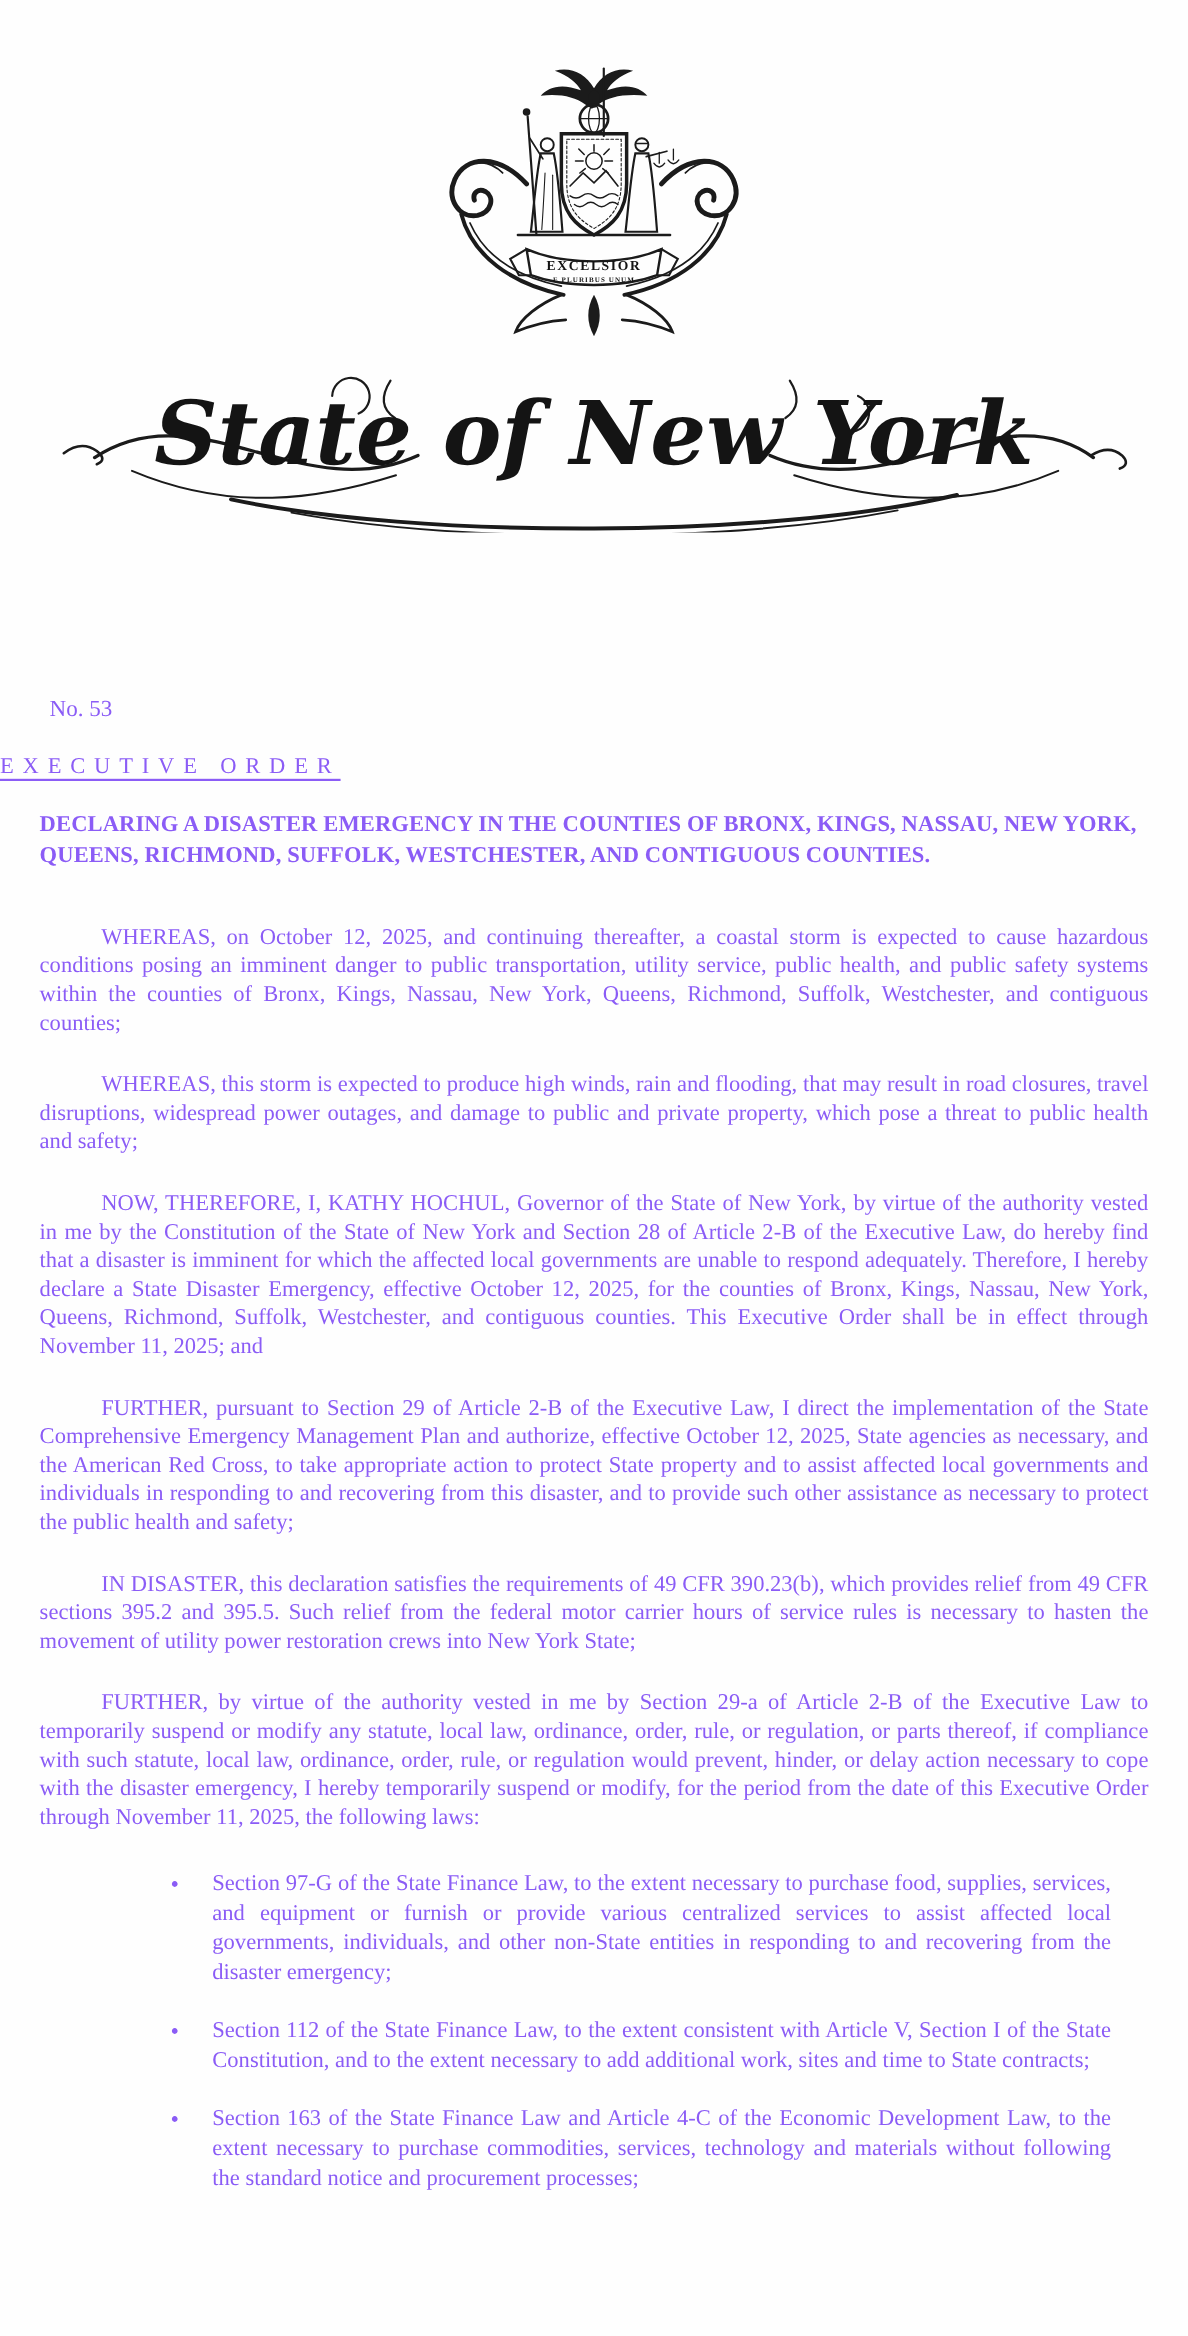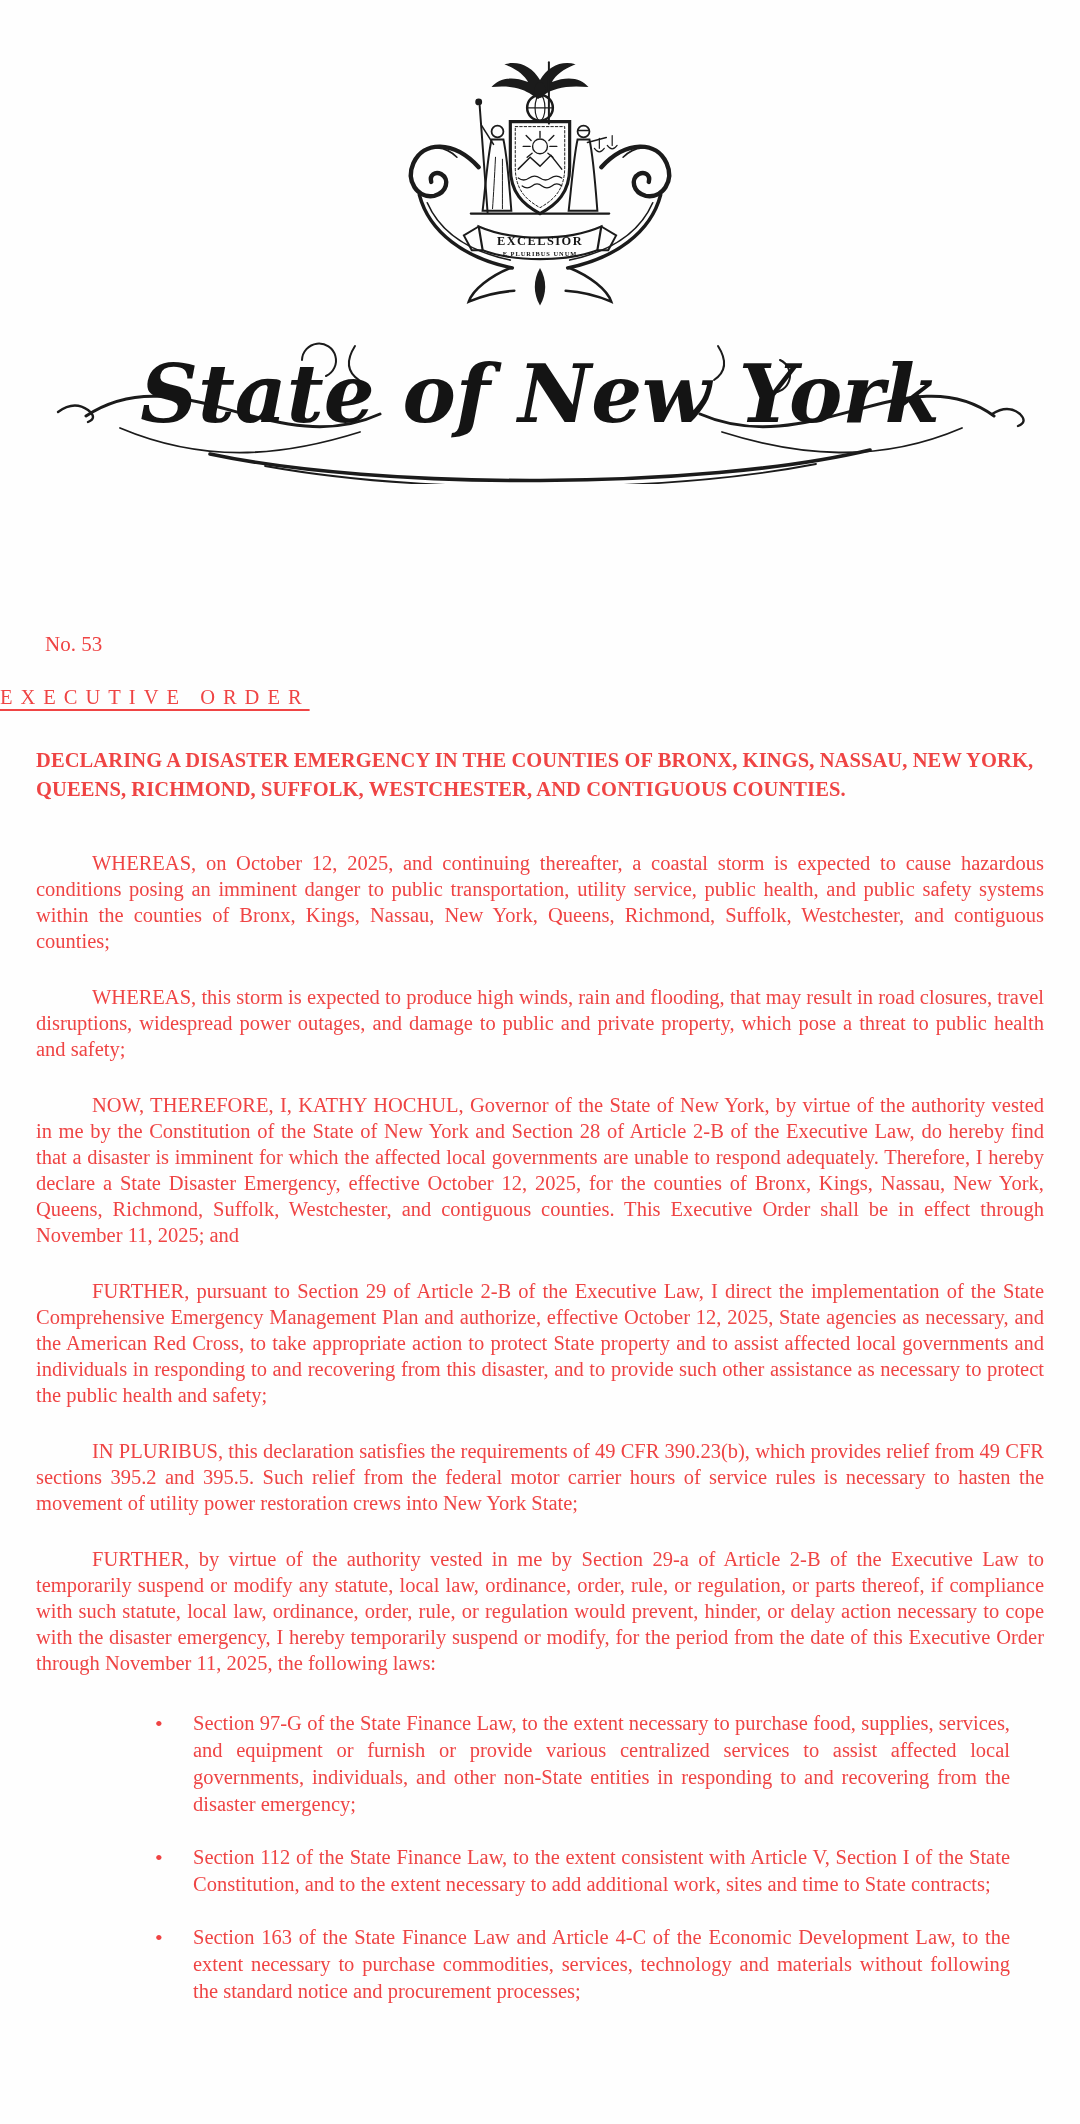--- a/index.html
+++ b/index.html
@@ -3,21 +3,21 @@
 <meta charset="utf-8">
 <style>
   * { margin: 0; padding: 0; box-sizing: border-box; }
   html, body { background: #e8e8e8; }
   .page {
     position: relative;
     width: 1080px;
     height: 2124px;
     margin: 0 auto;
     background: #fefefe;
-    color: #ef4444;
+    color: #8b5cf6;
     font-family: "Liberation Serif", serif;
     overflow: hidden;
   }
   .masthead { position: relative; height: 662px; }
   .seal-wrap {
     position: absolute; top: 44px; left: 50%;
     transform: translateX(-50%);
   }
   .state-script-wrap {
     position: absolute; top: 316px; left: 50%;
@@ -47,21 +47,21 @@
   .eo-heading {
     display: inline-block;
     font-size: 20.5px;
     letter-spacing: 8px;
     text-decoration: underline;
     text-underline-offset: 5px;
     text-decoration-thickness: 1.5px;
   }
   .body-col { padding: 0 36px; }
   .order-title {
-    margin-top: 37px;
+    margin-top: 26px;
     font-size: 20.5px;
     font-weight: bold;
     line-height: 29px;
     letter-spacing: 0.1px;
   }
   .para {
     margin-top: 30px;
     font-size: 20.5px;
     line-height: 26px;
     text-align: justify;
@@ -199,21 +199,21 @@
     <p class="order-title">DECLARING A DISASTER EMERGENCY IN THE COUNTIES OF BRONX, KINGS, NASSAU, NEW YORK, QUEENS, RICHMOND, SUFFOLK, WESTCHESTER, AND CONTIGUOUS COUNTIES.</p>
 
     <p class="para first"><span class="lead">WHEREAS</span><span>, on October 12, 2025, and continuing thereafter, a coastal storm is expected to cause hazardous conditions posing an imminent danger to public transportation, utility service, public health, and public safety systems within the counties of Bronx, Kings, Nassau, New York, Queens, Richmond, Suffolk, Westchester, and contiguous counties;</span></p>
 
     <p class="para"><span class="lead">WHEREAS</span><span>, this storm is expected to produce high winds, rain and flooding, that may result in road closures, travel disruptions, widespread power outages, and damage to public and private property, which pose a threat to public health and safety;</span></p>
 
     <p class="para"><span class="lead">NOW, THEREFORE, I, KATHY HOCHUL,</span><span> Governor of the State of New York, by virtue of the authority vested in me by the Constitution of the State of New York and Section 28 of Article 2-B of the Executive Law, do hereby find that a disaster is imminent for which the affected local governments are unable to respond adequately.  Therefore, I hereby declare a State Disaster Emergency, effective October 12, 2025, for the counties of Bronx, Kings, Nassau, New York, Queens, Richmond, Suffolk, Westchester, and contiguous counties.  This Executive Order shall be in effect through November 11, 2025; and</span></p>
 
     <p class="para"><span class="lead">FURTHER,</span><span> pursuant to Section 29 of Article 2-B of the Executive Law, I direct the implementation of the State Comprehensive Emergency Management Plan and authorize, effective October 12, 2025, State agencies as necessary, and the American Red Cross, to take appropriate action to protect State property and to assist affected local governments and individuals in responding to and recovering from this disaster, and to provide such other assistance as necessary to protect the public health and safety;</span></p>
 
-    <p class="para"><span class="lead">IN PLURIBUS</span><span>, this declaration satisfies the requirements of 49 CFR 390.23(b), which provides relief from 49 CFR sections 395.2 and 395.5.  Such relief from the federal motor carrier hours of service rules is necessary to hasten the movement of utility power restoration crews into New York State;</span></p>
+    <p class="para"><span class="lead">IN DISASTER</span><span>, this declaration satisfies the requirements of 49 CFR 390.23(b), which provides relief from 49 CFR sections 395.2 and 395.5.  Such relief from the federal motor carrier hours of service rules is necessary to hasten the movement of utility power restoration crews into New York State;</span></p>
 
     <p class="para"><span class="lead">FURTHER,</span><span> by virtue of the authority vested in me by Section 29-a of Article 2-B of the Executive Law to temporarily suspend or modify any statute, local law, ordinance, order, rule, or regulation, or parts thereof, if compliance with such statute, local law, ordinance, order, rule, or regulation would prevent, hinder, or delay action necessary to cope with the disaster emergency, I hereby temporarily suspend or modify, for the period from the date of this Executive Order through November 11, 2025, the following laws:</span></p>
 
     <ul class="laws">
       <li><span>Section 97-G of the State Finance Law, to the extent necessary to purchase food, supplies, services, and equipment or furnish or provide various centralized services to assist affected local governments, individuals, and other non-State entities in responding to and recovering from the disaster emergency;</span></li>
       <li><span>Section 112 of the State Finance Law, to the extent consistent with Article V, Section I of the State Constitution, and to the extent necessary to add additional work, sites and time to State contracts;</span></li>
       <li><span>Section 163 of the State Finance Law and Article 4-C of the Economic Development Law, to the extent necessary to purchase commodities, services, technology and materials without following the standard notice and procurement processes;</span></li>
     </ul>
   </div>
 

